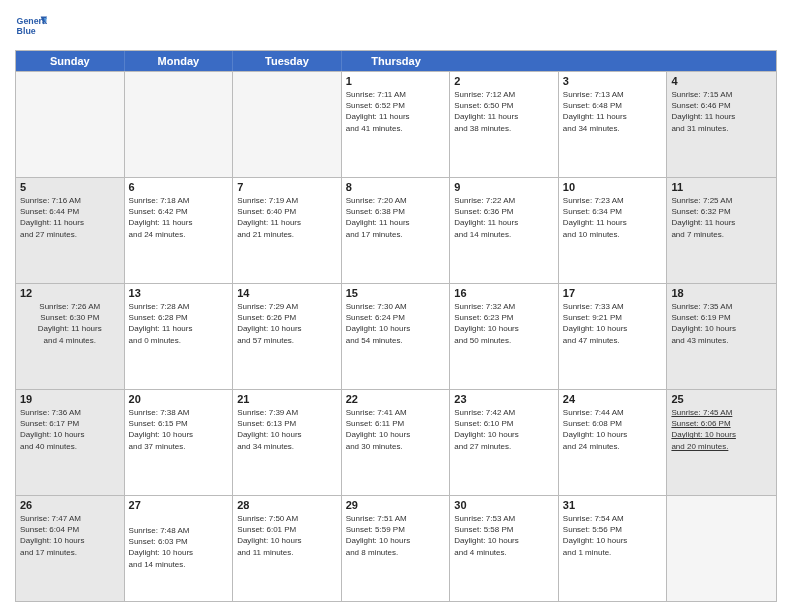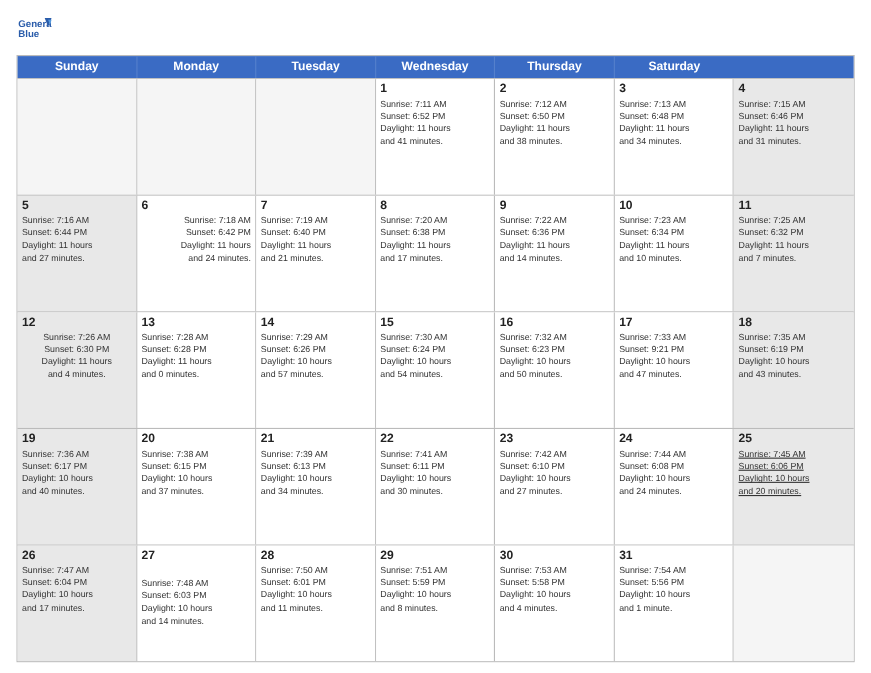--- a/index.html
+++ b/index.html
@@ -119,23 +119,21 @@
       <div class="month-title"></div>
       <div class="location"></div>
     </div>
   </div>
 
   <div class="calendar">
     <div class="cal-header" id="cal-header">
         <div class="cal-header-cell">Sunday</div>
         <div class="cal-header-cell">Monday</div>
         <div class="cal-header-cell">Tuesday</div>
-        <div class="cal-header-cell">Wednesday</div>
         <div class="cal-header-cell">Thursday</div>
-        <div class="cal-header-cell">Saturday</div>
       </div>
     <div class="cal-body" id="cal-body">
         <div class="cal-row">
           <div class="cal-cell empty"></div>
           <div class="cal-cell empty"></div>
           <div class="cal-cell empty"></div>
           <div class="cal-cell">
             <div class="day-num">1</div>
             <div class="day-info" style="white-space: pre-line;">Sunrise: 7:11 AM
 Sunset: 6:52 PM
@@ -167,21 +165,21 @@
         <div class="cal-row">
           <div class="cal-cell shaded">
             <div class="day-num">5</div>
             <div class="day-info" style="white-space: pre-line;">Sunrise: 7:16 AM
 Sunset: 6:44 PM
 Daylight: 11 hours
 and 27 minutes.</div>
           </div>
           <div class="cal-cell">
             <div class="day-num">6</div>
-            <div class="day-info" style="white-space: pre-line; text-align: right;">Sunrise: 7:18 AM
+            <div class="day-info" style="white-space: pre-line;">Sunrise: 7:18 AM
 Sunset: 6:42 PM
 Daylight: 11 hours
 and 24 minutes.</div>
           </div>
           <div class="cal-cell">
             <div class="day-num">7</div>
             <div class="day-info" style="white-space: pre-line;">Sunrise: 7:19 AM
 Sunset: 6:40 PM
 Daylight: 11 hours
 and 21 minutes.</div>

